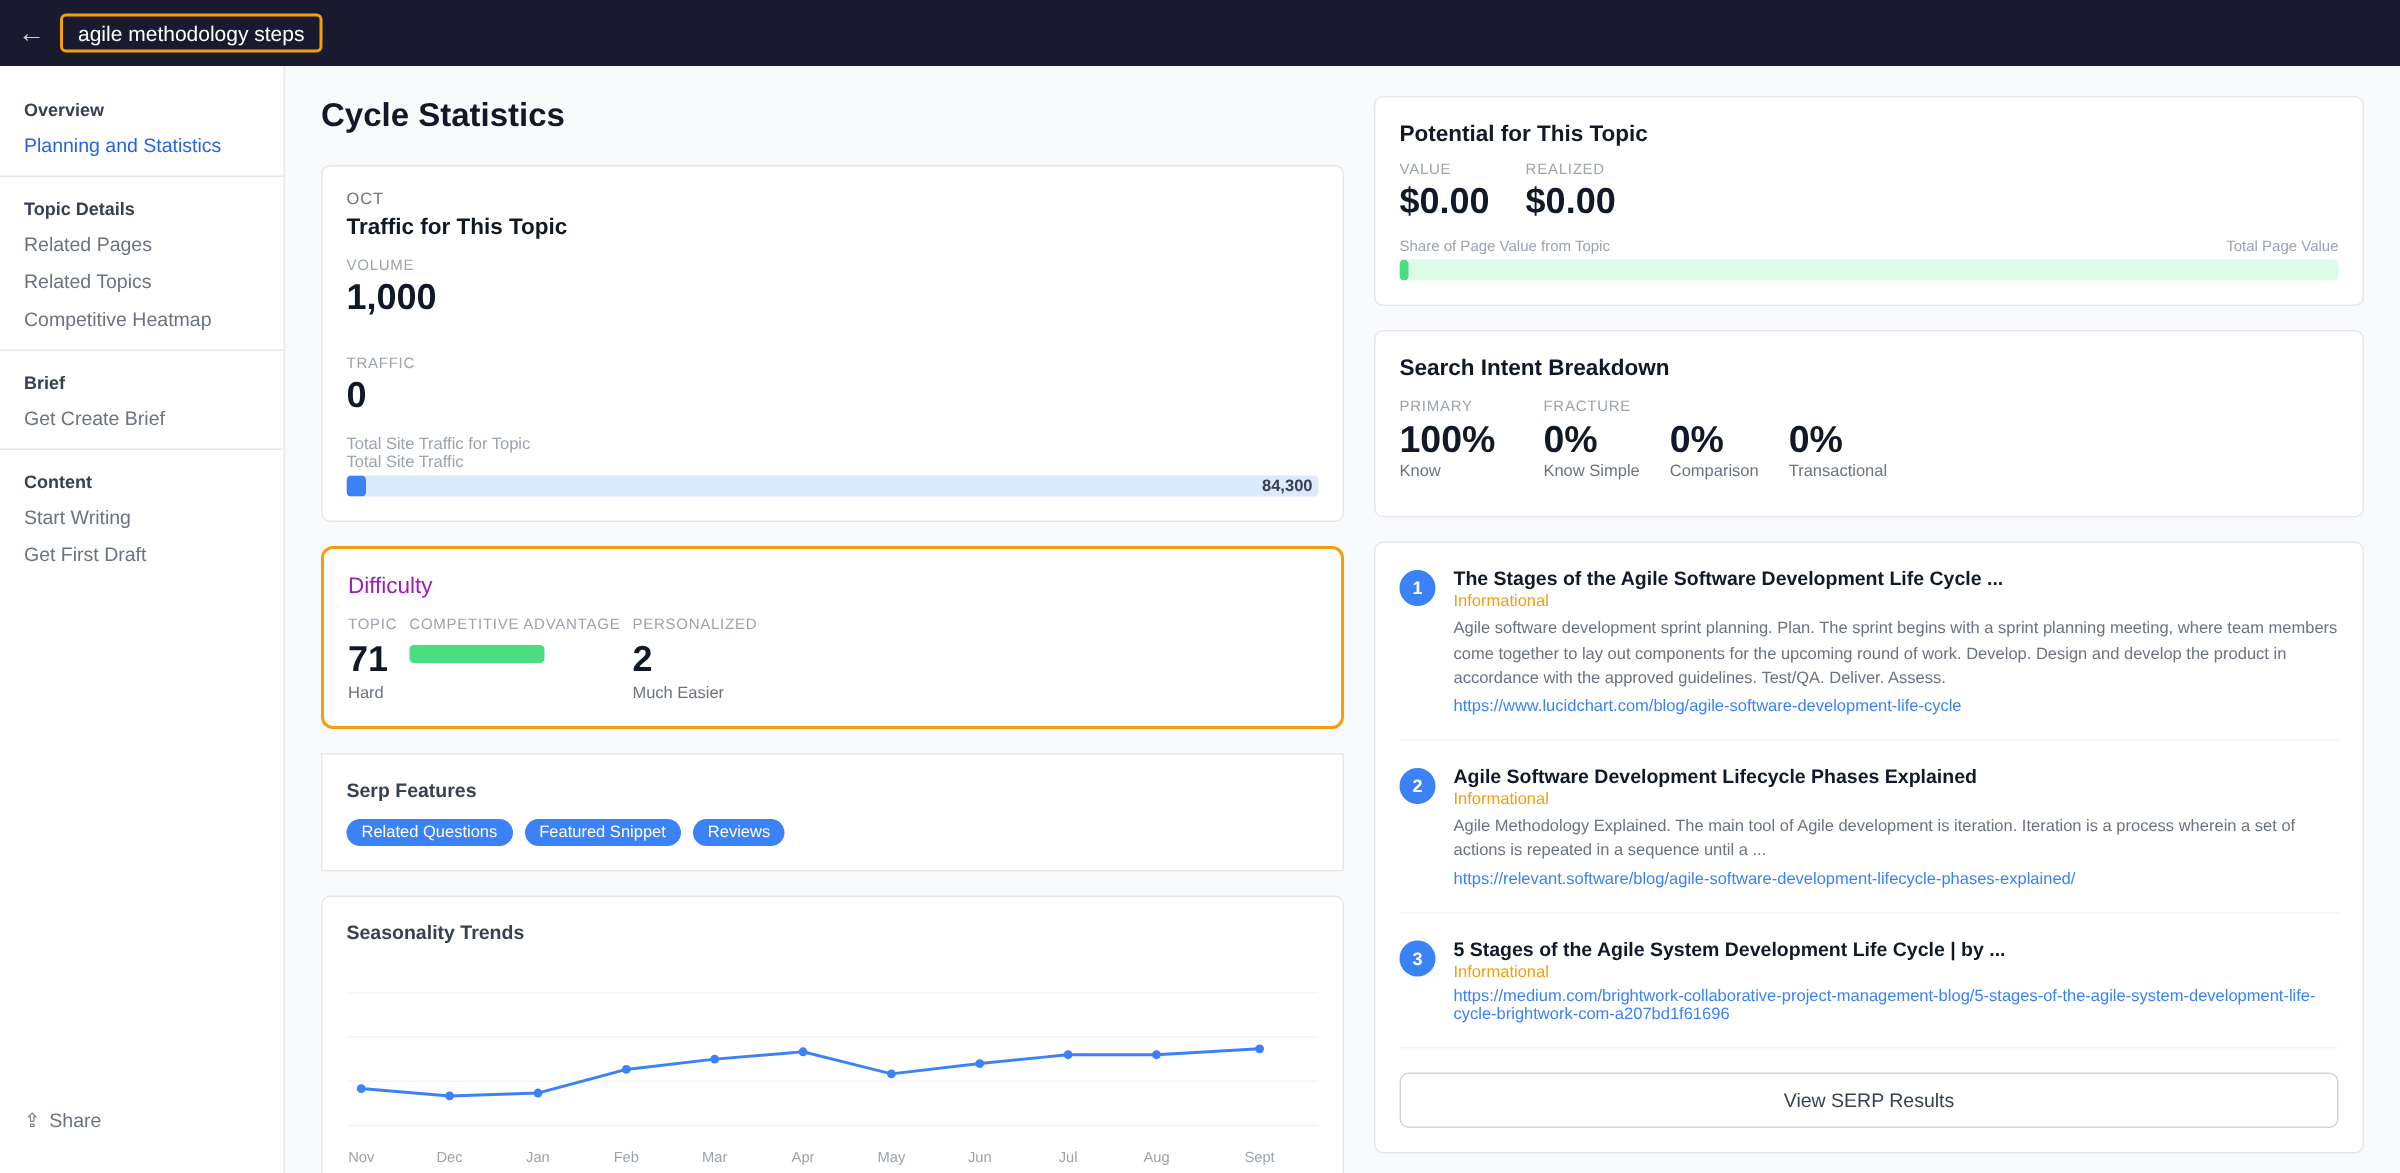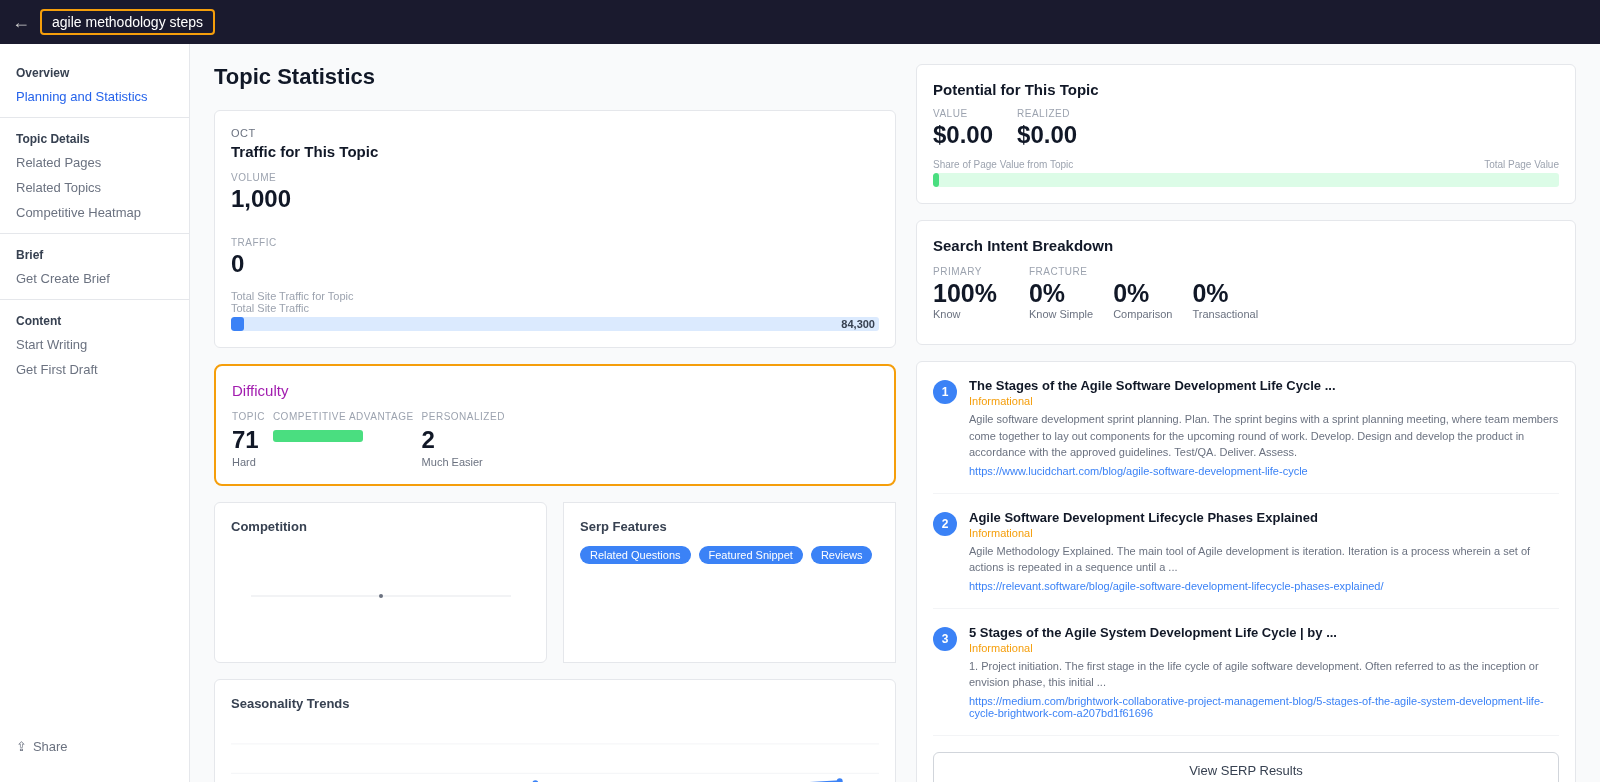--- a/index.html
+++ b/index.html
@@ -473,21 +473,21 @@
     <div class="sidebar-item">Get First Draft</div>
     <div class="sidebar-share">
       <span>⇪</span>
       <span>Share</span>
     </div>
   </div>
 
   <div class="main">
 
     <div class="left-col">
-      <div class="page-title">Topic Statistics</div>
+      <div class="page-title">Cycle Statistics</div>
 
       <div class="section-card">
         <div class="month-label">OCT</div>
         <div class="traffic-title">Traffic for This Topic</div>
         <div class="traffic-metrics">
           <div class="metric-group">
             <div class="metric-label">VOLUME</div>
             <div class="metric-value">1,000</div>
           </div>
           <div class="metric-group">
@@ -521,30 +521,20 @@
           </div>
           <div class="diff-metric">
             <div class="diff-label">PERSONALIZED</div>
             <div class="diff-value">2</div>
             <div class="diff-sub">Much Easier</div>
           </div>
         </div>
       </div>
 
       <div class="two-col-section">
-        <div class="comp-card">
-          <div class="card-title">Competition</div>
-
-          <div style="height:100px; display:flex; align-items:center; justify-content:center;">
-            <svg width="280" height="80">
-              <line x1="10" y1="40" x2="270" y2="40" stroke="#e5e7eb" stroke-width="1"></line>
-              <circle cx="140" cy="40" r="2" fill="#6b7280"></circle>
-            </svg>
-          </div>
-        </div>
         <div class="serp-card">
           <div class="card-title">Serp Features</div>
           <div class="serp-tags">
             <span class="serp-tag">Related Questions</span>
             <span class="serp-tag">Featured Snippet</span>
             <span class="serp-tag">Reviews</span>
           </div>
         </div>
       </div>
 
@@ -658,21 +648,20 @@
             <div class="serp-result-type">Informational</div>
             <div class="serp-result-desc">Agile Methodology Explained. The main tool of Agile development is iteration. Iteration is a process wherein a set of actions is repeated in a sequence until a ...</div>
             <div class="serp-result-url">https://relevant.software/blog/agile-software-development-lifecycle-phases-explained/</div>
           </div>
         </div>
         <div class="serp-result-item">
           <div class="serp-num serp-num-3">3</div>
           <div class="serp-result-content">
             <div class="serp-result-title">5 Stages of the Agile System Development Life Cycle | by ...</div>
             <div class="serp-result-type">Informational</div>
-            <div class="serp-result-desc">1. Project initiation. The first stage in the life cycle of agile software development. Often referred to as the inception or envision phase, this initial ...</div>
             <div class="serp-result-url">https://medium.com/brightwork-collaborative-project-management-blog/5-stages-of-the-agile-system-development-life-cycle-brightwork-com-a207bd1f61696</div>
           </div>
         </div>
         <button class="view-serp-btn">View SERP Results</button>
       </div>
     </div>
 
   </div>
 </div>
 

